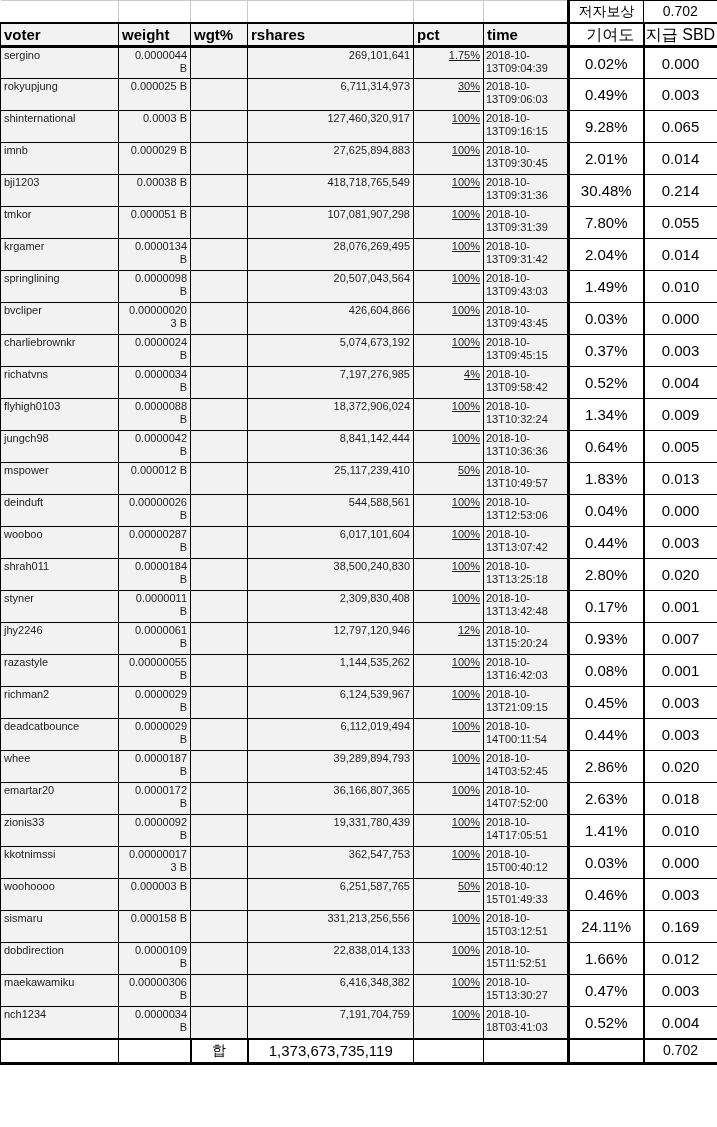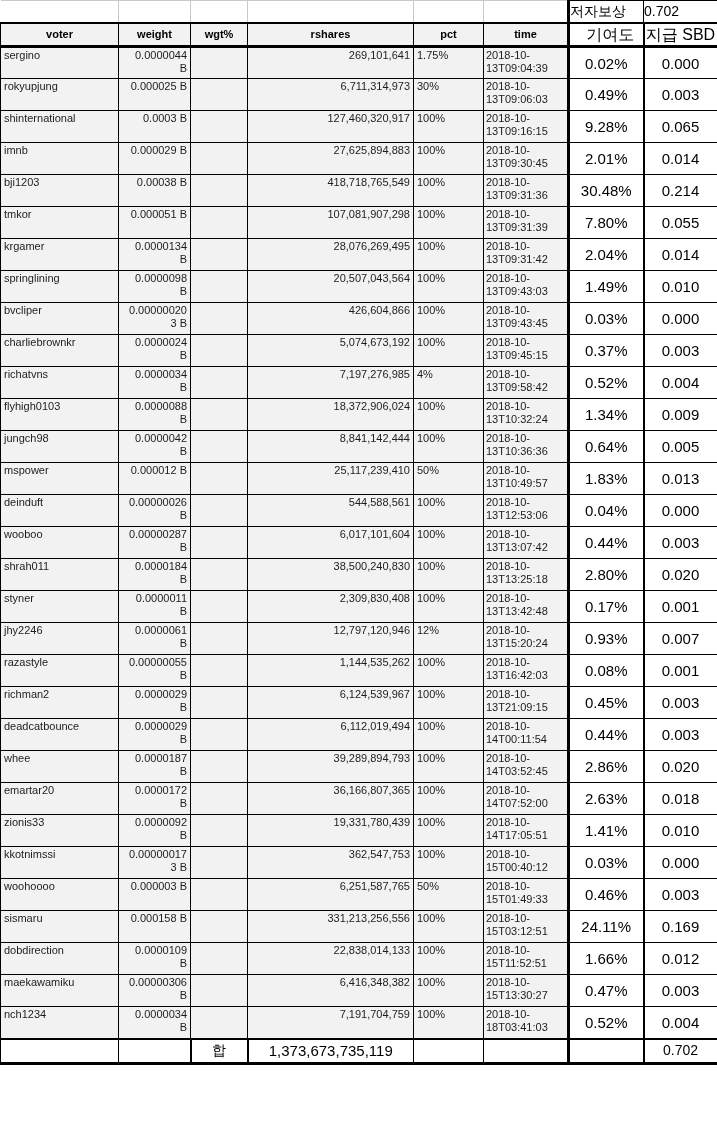--- a/index.html
+++ b/index.html
@@ -14,46 +14,46 @@
     background:#f2f2f2; border:1px solid #000; vertical-align:top;
     white-space:nowrap; font-weight:normal;
   }
   .wrap { white-space:pre-line; }
 
   
   tr.top-row { height:22px; }
   .top-empty { background:#fff; border:1px solid #c9c9c9; }
   .top-empty.first { border-left:none; }
   .top-label, .top-value {
-    background:#fff; font-size:14px; vertical-align:middle;
+    background:#fff; font-size:14px; text-align:center; vertical-align:middle;
     border:1px solid #000; color:#000; padding:0;
   }
   .top-label { border-left:3px solid #000; }
   .top-value { border-right:2px solid #000; }
 
   
   tr.head-row { height:24px; }
   .main-h {
-    font-weight:bold; font-size:11px; text-align:center; vertical-align:middle;
+    font-weight:bold; font-size:15px; text-align:left; vertical-align:middle;
     border-top:2px solid #000; border-bottom:3px solid #000; color:#000;
   }
   .right-h {
     background:#fff; font-size:16px; text-align:center; vertical-align:middle;
     border-top:2px solid #000; border-bottom:3px solid #000; color:#000; padding:0;
   }
   .right-h.contrib { border-left:3px solid #000;padding-left:8px; }
   .right-h.paid  { border-left:2px solid #000; border-right:2px solid #000; }
 
   
   tr.data-row { height:32px;margin-left:29px; }
   .c-voter   { text-align:left; }
   .c-weight  { text-align:right; }
   .c-wgt     { }
   .c-rshares { text-align:right; }
-  .c-pct     { text-align:left; }
+  .c-pct     { text-align:right;text-decoration:underline; }
   .c-time    { text-align:left; padding-left:2px; }
   .c-contrib, .c-paid {
     background:#fff; font-size:15px; text-align:center; vertical-align:middle; color:#000;
   }
   .c-contrib { border-left:3px solid #000; }
   .c-paid    { border-left:2px solid #000; border-right:2px solid #000; }
 
   
   tr.foot-row { height:25px; }
   tr.foot-row td {

